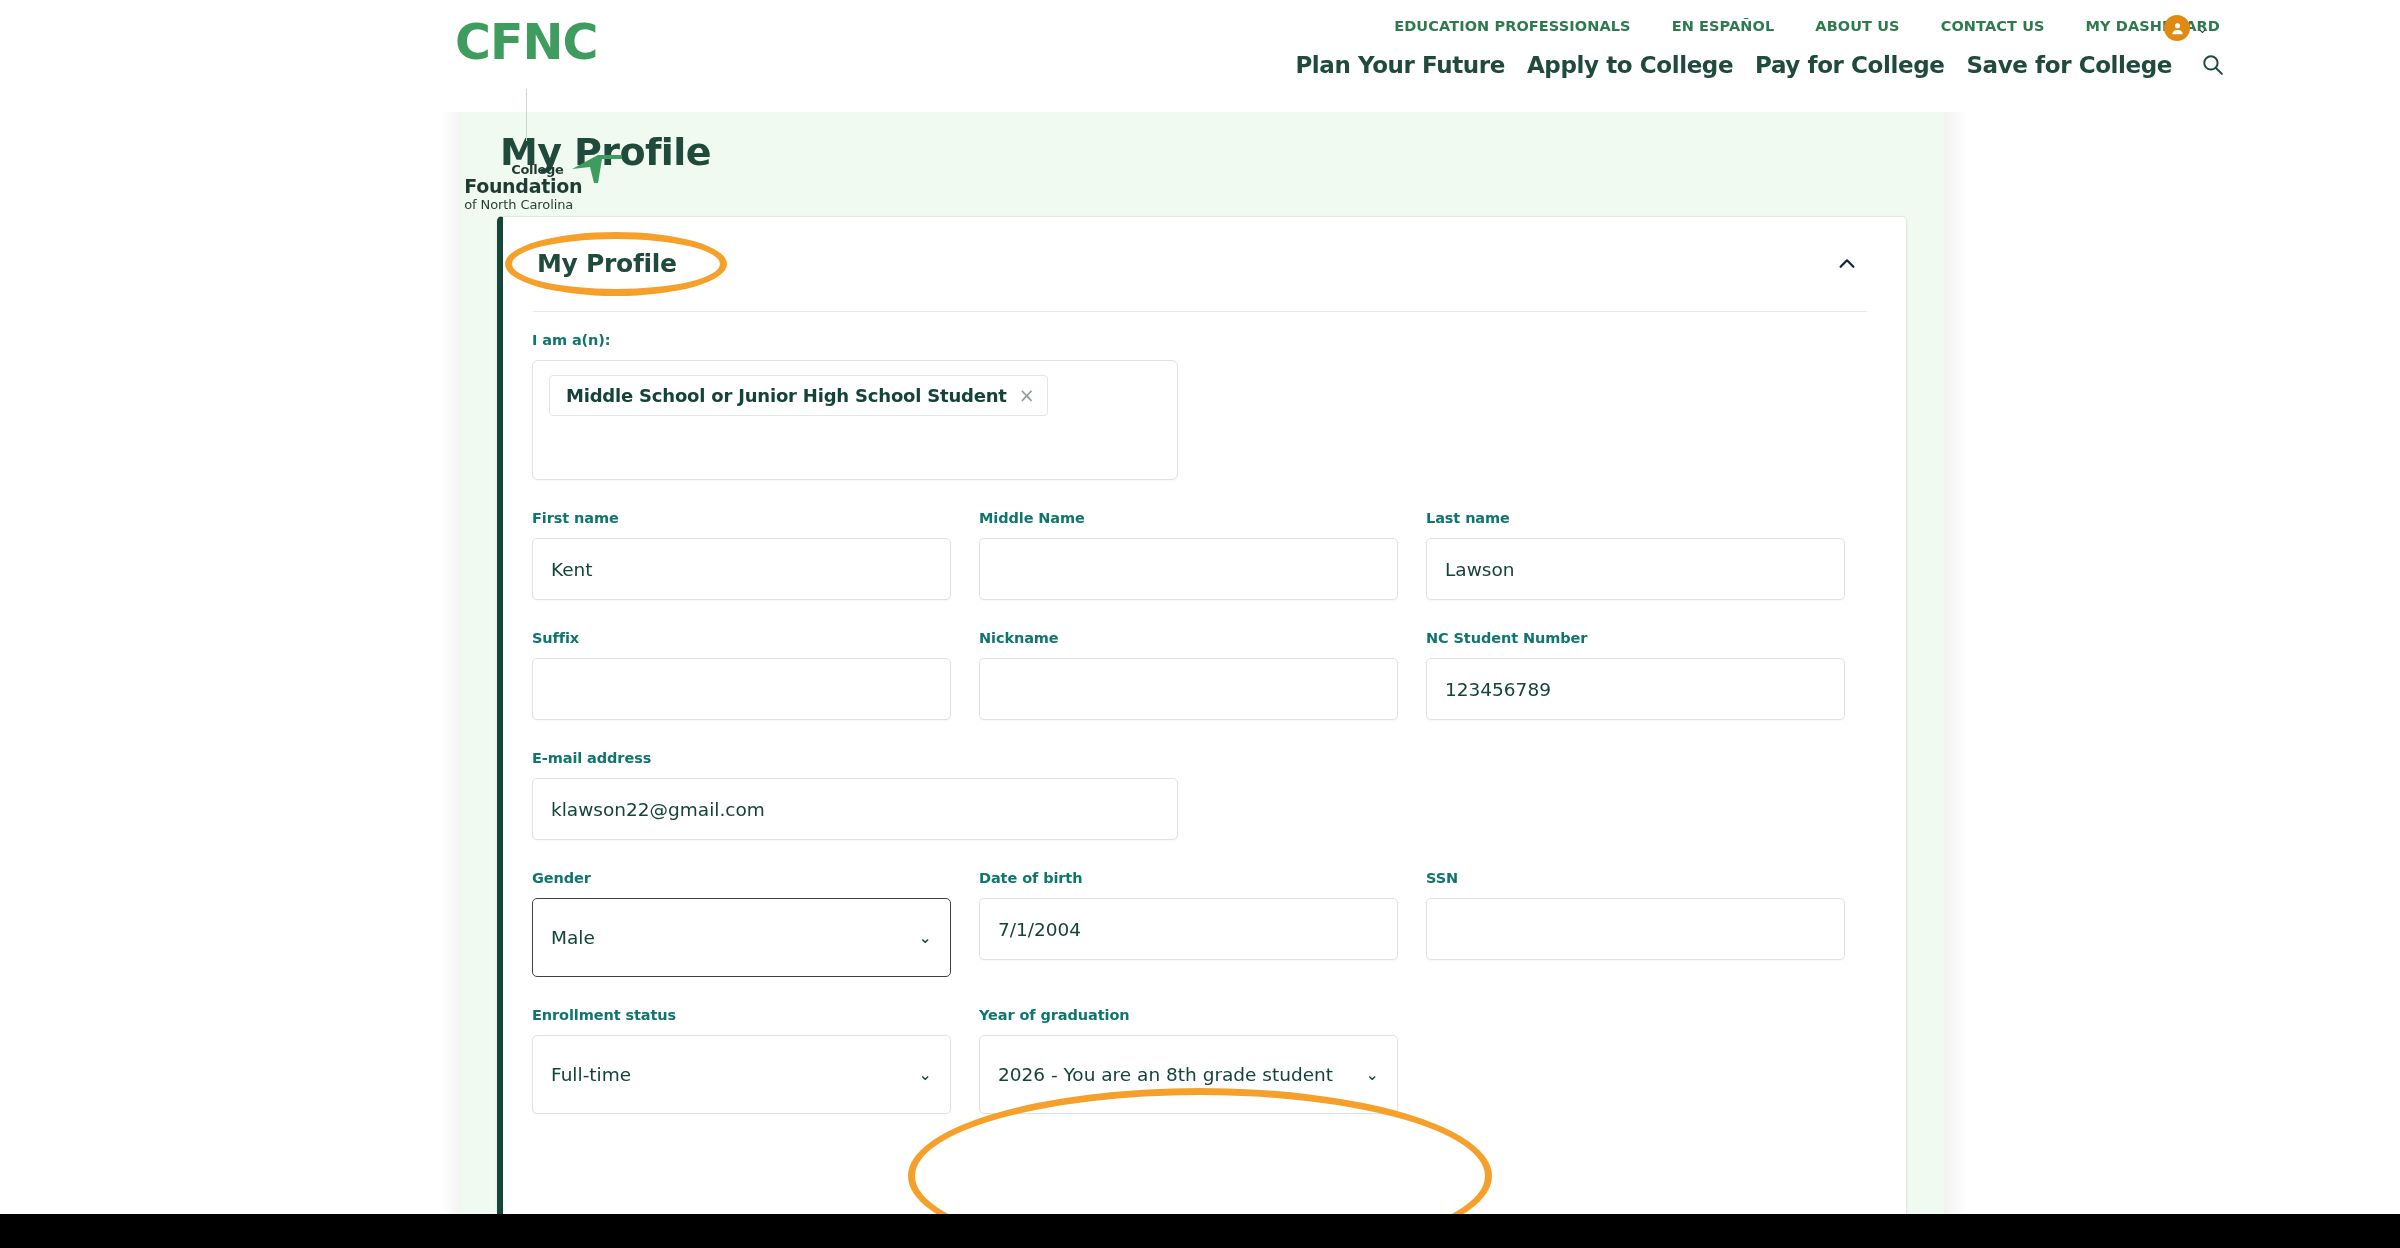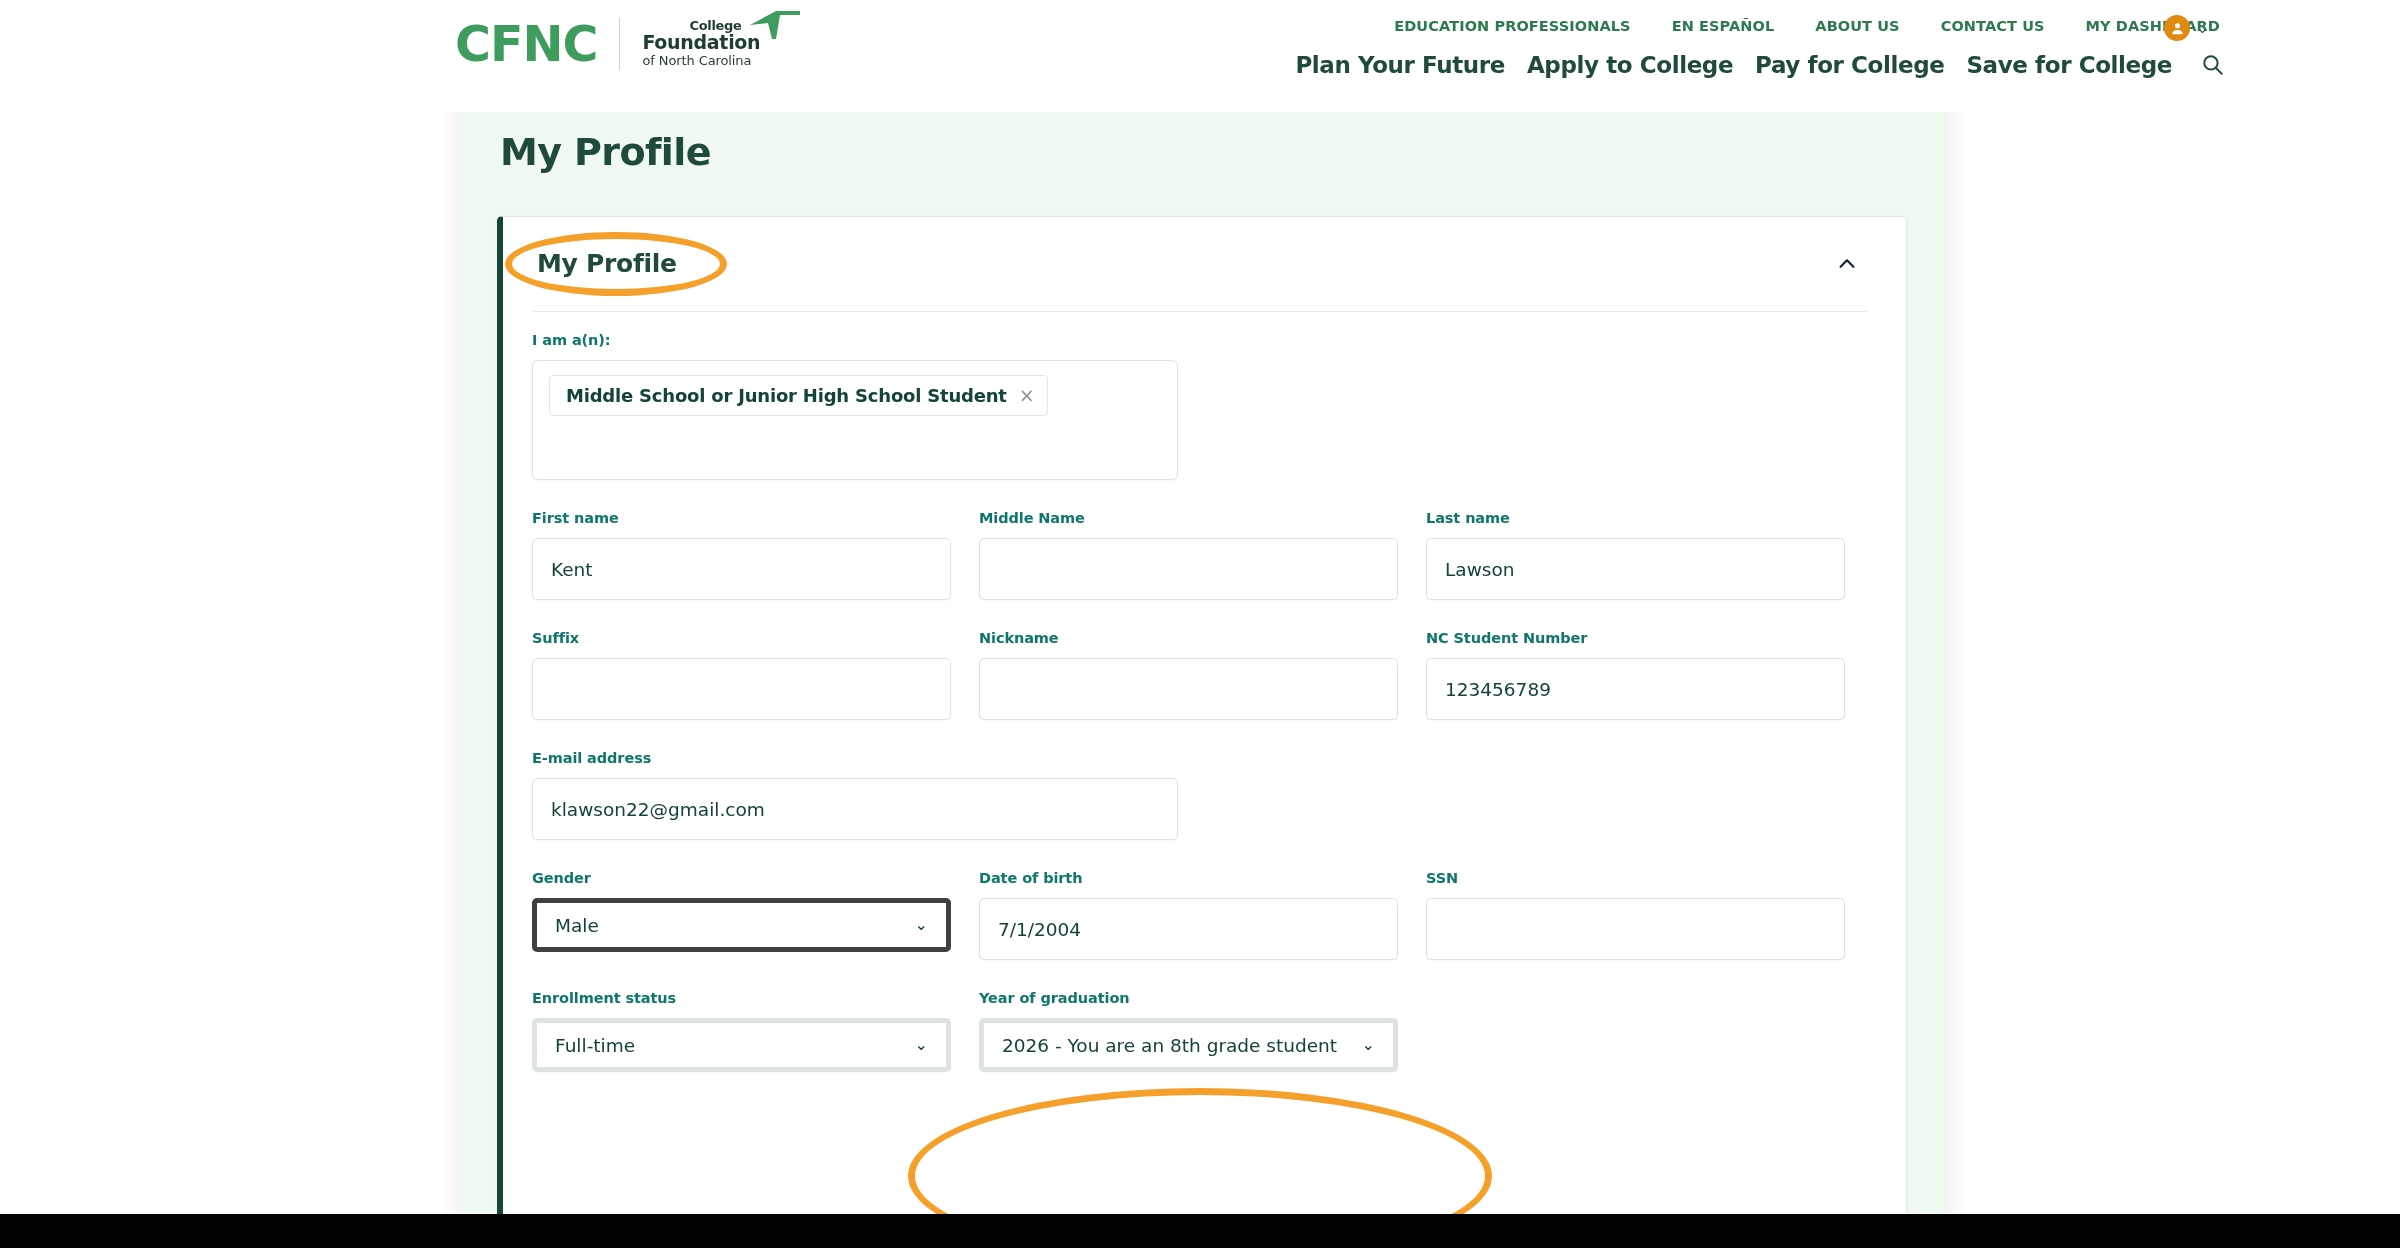--- a/index.html
+++ b/index.html
@@ -11,21 +11,21 @@
   }
   #root { position: relative; width: 2400px; height: 1248px; background: #fff; }
 
   
   .site-header {
     position: absolute; left: 0; top: 0; width: 2400px; height: 112px;
     background: #ffffff; z-index: 5;
   }
   .logo-wrap {
     position: absolute; left: 455px; top: 18px;
-    display: flex; align-items: center; gap: 22px;
+    display: flex; align-items: center; gap: 22px; flex-direction: column;
   }
   .logo-cfnc {
     font-family: "DejaVu Sans", sans-serif;
     font-size: 49px; font-weight: 700; letter-spacing: -1px;
     color: #3f9c5f; line-height: 1;
   }
   .logo-divider { width: 1px; height: 52px; background: #c9d6cf; }
   .logo-cf { position: relative; padding-right: 6px; }
   .logo-cf .l1 {
     font-family: "DejaVu Sans", sans-serif;
@@ -129,22 +129,22 @@
   }
   .input-box {
     height: 62px; background: #fff;
     border: 1px solid #dde3e2; border-radius: 5px;
     display: flex; align-items: center; padding: 0 18px;
     font-family: "DejaVu Sans", sans-serif;
     font-size: 18.5px; color: #14433a;
     box-shadow: 0 1px 2px rgba(0,0,0,0.035);
   }
   .select-box {
-    height: 54px; background: #fff;
-    border: 5px solid #404040; border-radius: 5px;
+    height: 79px; background: #fff;
+    border: 1px solid #404040; border-radius: 5px;
     display: flex; align-items: center; justify-content: space-between;
     padding: 0 18px;
     font-family: "DejaVu Sans", sans-serif;
     font-size: 18.5px; color: #14433a;
   }
   .select-box.light { border-color: #dde3e2; box-shadow: 0 1px 2px rgba(0,0,0,0.035); }
   .sel-chev { color: #14433a; font-size: 16px; line-height: 1; }
 
   .tag-area {
     width: 646px; height: 120px;

